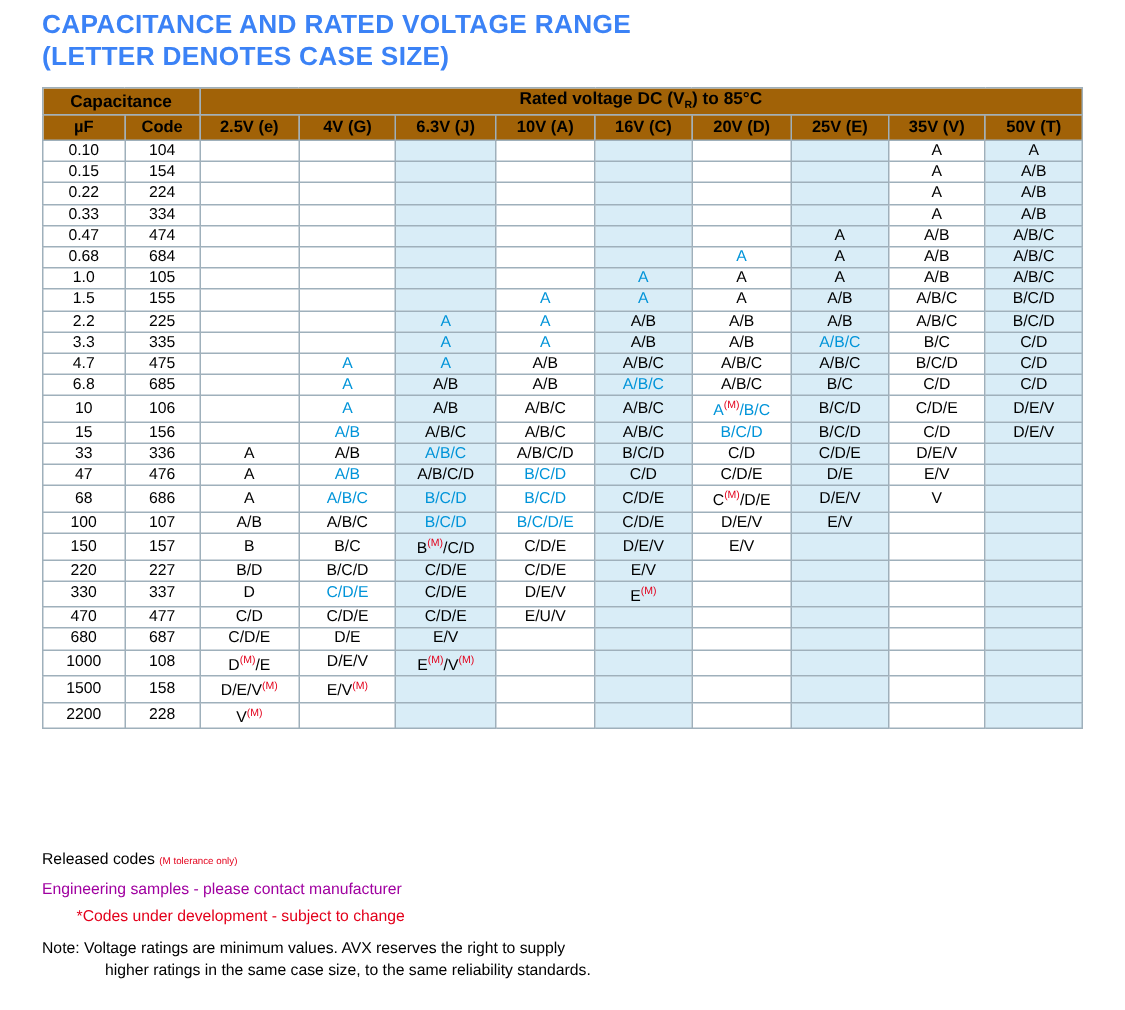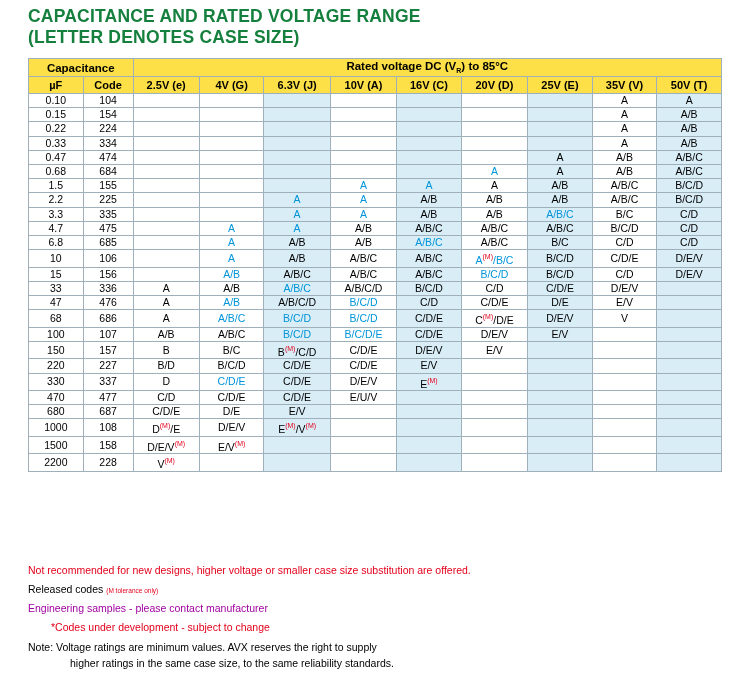--- a/index.html
+++ b/index.html
@@ -7,39 +7,39 @@
     width:750px;height:673px;
     background:#ffffff;
     font-family:"Liberation Sans", sans-serif;
     color:#000;
     overflow:hidden;
   }
   .page{position:relative;width:750px;height:673px;}
 
   .title{
     position:absolute;left:28px;top:6px;
-    font-size:17.5px;font-weight:bold;color:#15803d;
+    font-size:17.5px;font-weight:bold;color:#3b82f6;
     line-height:21px;letter-spacing:.2px;
   }
   .title .l2{display:block;}
 
   table.main{
     position:absolute;left:28px;top:58px;
     border-collapse:collapse;
     width:694px;
     font-size:10.5px;
   }
   table.main td, table.main th{
     border:1px solid #9fb0bb;
     padding:0;
     text-align:center;
     vertical-align:middle;
   }
   .hdr{
-    background:#fde047;
+    background:#a16207;
     font-weight:bold;
     font-size:11.5px;
     height:17px;
   }
   .hdr.sub{height:16px;font-size:11px;}
   .capcol{width:58px;}
   .codecol{width:52px;}
   .vcol{width:71px;}
 
   td.cell{height:13.2px;font-size:10.5px;line-height:13px;}
@@ -166,20 +166,33 @@
           <td class="cell"></td>
           <td class="cell"></td>
           <td class="cell shade"></td>
           <td class="cell"></td>
           <td class="cell shade"></td>
           <td class="cell blue">A</td>
           <td class="cell shade">A</td>
           <td class="cell">A/B</td>
           <td class="cell shade">A/B/C</td>
         </tr>
+        <tr class="gtop">
+          <td class="cell cap">1.0</td>
+          <td class="cell cap">105</td>
+          <td class="cell"></td>
+          <td class="cell"></td>
+          <td class="cell shade"></td>
+          <td class="cell"></td>
+          <td class="cell shade blue">A</td>
+          <td class="cell">A</td>
+          <td class="cell shade">A</td>
+          <td class="cell">A/B</td>
+          <td class="cell shade">A/B/C</td>
+        </tr>
         <tr>
           <td class="cell cap">1.5</td>
           <td class="cell cap">155</td>
           <td class="cell"></td>
           <td class="cell"></td>
           <td class="cell shade"></td>
           <td class="cell blue">A</td>
           <td class="cell shade blue">A</td>
           <td class="cell">A</td>
           <td class="cell shade">A/B</td>
@@ -417,21 +430,20 @@
           <td class="cell shade"></td>
           <td class="cell"></td>
           <td class="cell shade"></td>
           <td class="cell"></td>
           <td class="cell shade"></td>
         </tr>
       </tbody>
   </table>
 
   <div class="notes">
-    <div class="n1">Not recommended for new designs, higher voltage or smaller case size substitution are offered.</div>
     <div class="n2">
       <span>Released codes</span>
       <span class="tiny">(M tolerance only)</span>
     </div>
     <div class="n3">Engineering samples - please contact manufacturer</div>
     <div class="n4">*Codes under development - subject to change</div>
     <div class="n5">
       <span>Note: Voltage ratings are minimum values. AVX reserves the right to supply</span>
       <span class="ind">higher ratings in the same case size, to the same reliability standards.</span>
     </div>

